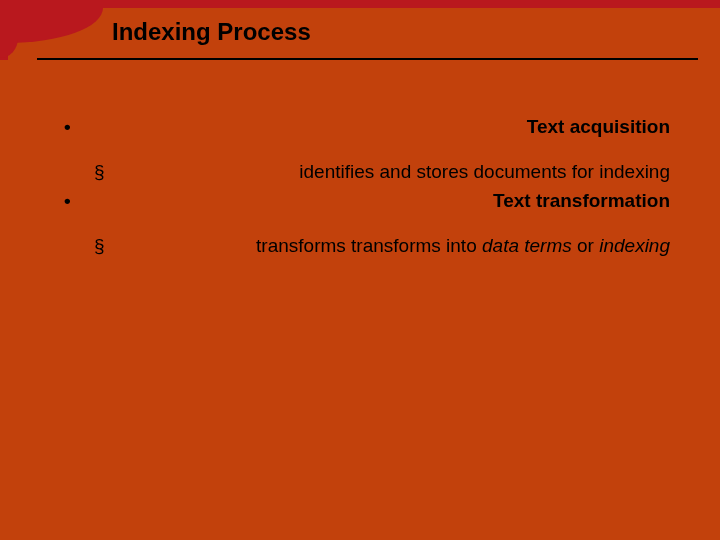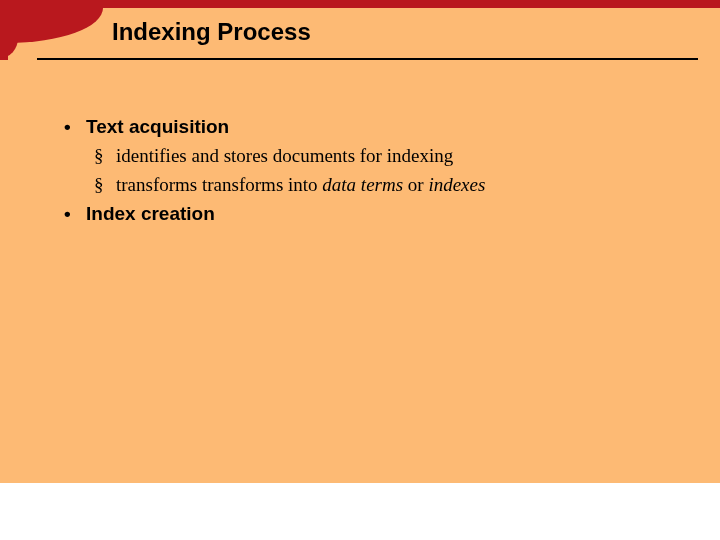--- a/index.html
+++ b/index.html
@@ -1,17 +1,17 @@
 <!DOCTYPE html>
 <html><head>
 <meta charset="utf-8">
 <style>
   * { margin: 0; padding: 0; box-sizing: border-box; }
   html, body { width: 720px; height: 540px; font-family: Arial, Helvetica, sans-serif; background: #fff; }
-  .slide { position: relative; width: 720px; height: 483px; background: #fdba74; overflow: hidden; }
+  .slide { position: relative; width: 720px; height: 540px; background: #c2410c; overflow: hidden; }
 
   
   .redbar { position: absolute; background: #b9181e; }
   .redbar-top { top: 0; left: 0; width: 100%; height: 8px; }
   .redbar-left { top: 0; left: 0; width: 8px; height: 60px; }
   .curve {
     position: absolute;
     top: 8px; left: 8px;
     width: 95px; height: 35px;
     background: #b9181e;
@@ -39,42 +39,43 @@
   }
 
   .content {
     position: absolute;
     top: 112px;
     left: 60px;
     right: 50px;
     font-size: 19px;
     color: #000;
     line-height: 1.42;
+    text-align: right;
   }
   .b1 { position: relative; padding-left: 26px; font-weight: bold; margin-top: 2px; }
   .b1::before { content: "•"; position: absolute; left: 4px; top: 0; font-weight: bold; }
-  .b2 { position: relative; padding-left: 56px; font-weight: normal; margin-top: 2px; font-family: Liberation Serif, serif; }
+  .b2 { position: relative; padding-left: 56px; font-weight: normal; margin-top: 18px; }
   .b2::before { content: "§"; position: absolute; left: 34px; top: 0; }
   .ital { font-style: italic; }
 </style>
 </head>
 <body>
 
 <div class="slide">
   <div class="redbar redbar-top"></div>
   <div class="redbar redbar-left"></div>
   <div class="curve"></div>
   <div class="curve-fill"></div>
 
   <div class="title">Indexing Process</div>
   <div class="rule"></div>
 
   <div class="content">
     <div class="b1">Text acquisition</div>
     <div class="b2">identifies and stores documents for indexing</div>
 
+    <div class="b1">Text transformation</div>
     <div class="b2">
-      <span>transforms transforms into </span><span class="ital">data terms</span><span> or </span><span class="ital">indexes</span>
+      <span>transforms transforms into </span><span class="ital">data terms</span><span> or </span><span class="ital">indexing</span>
     </div>
 
-    <div class="b1">Index creation</div>
   </div>
 </div>
 
 </body></html>

